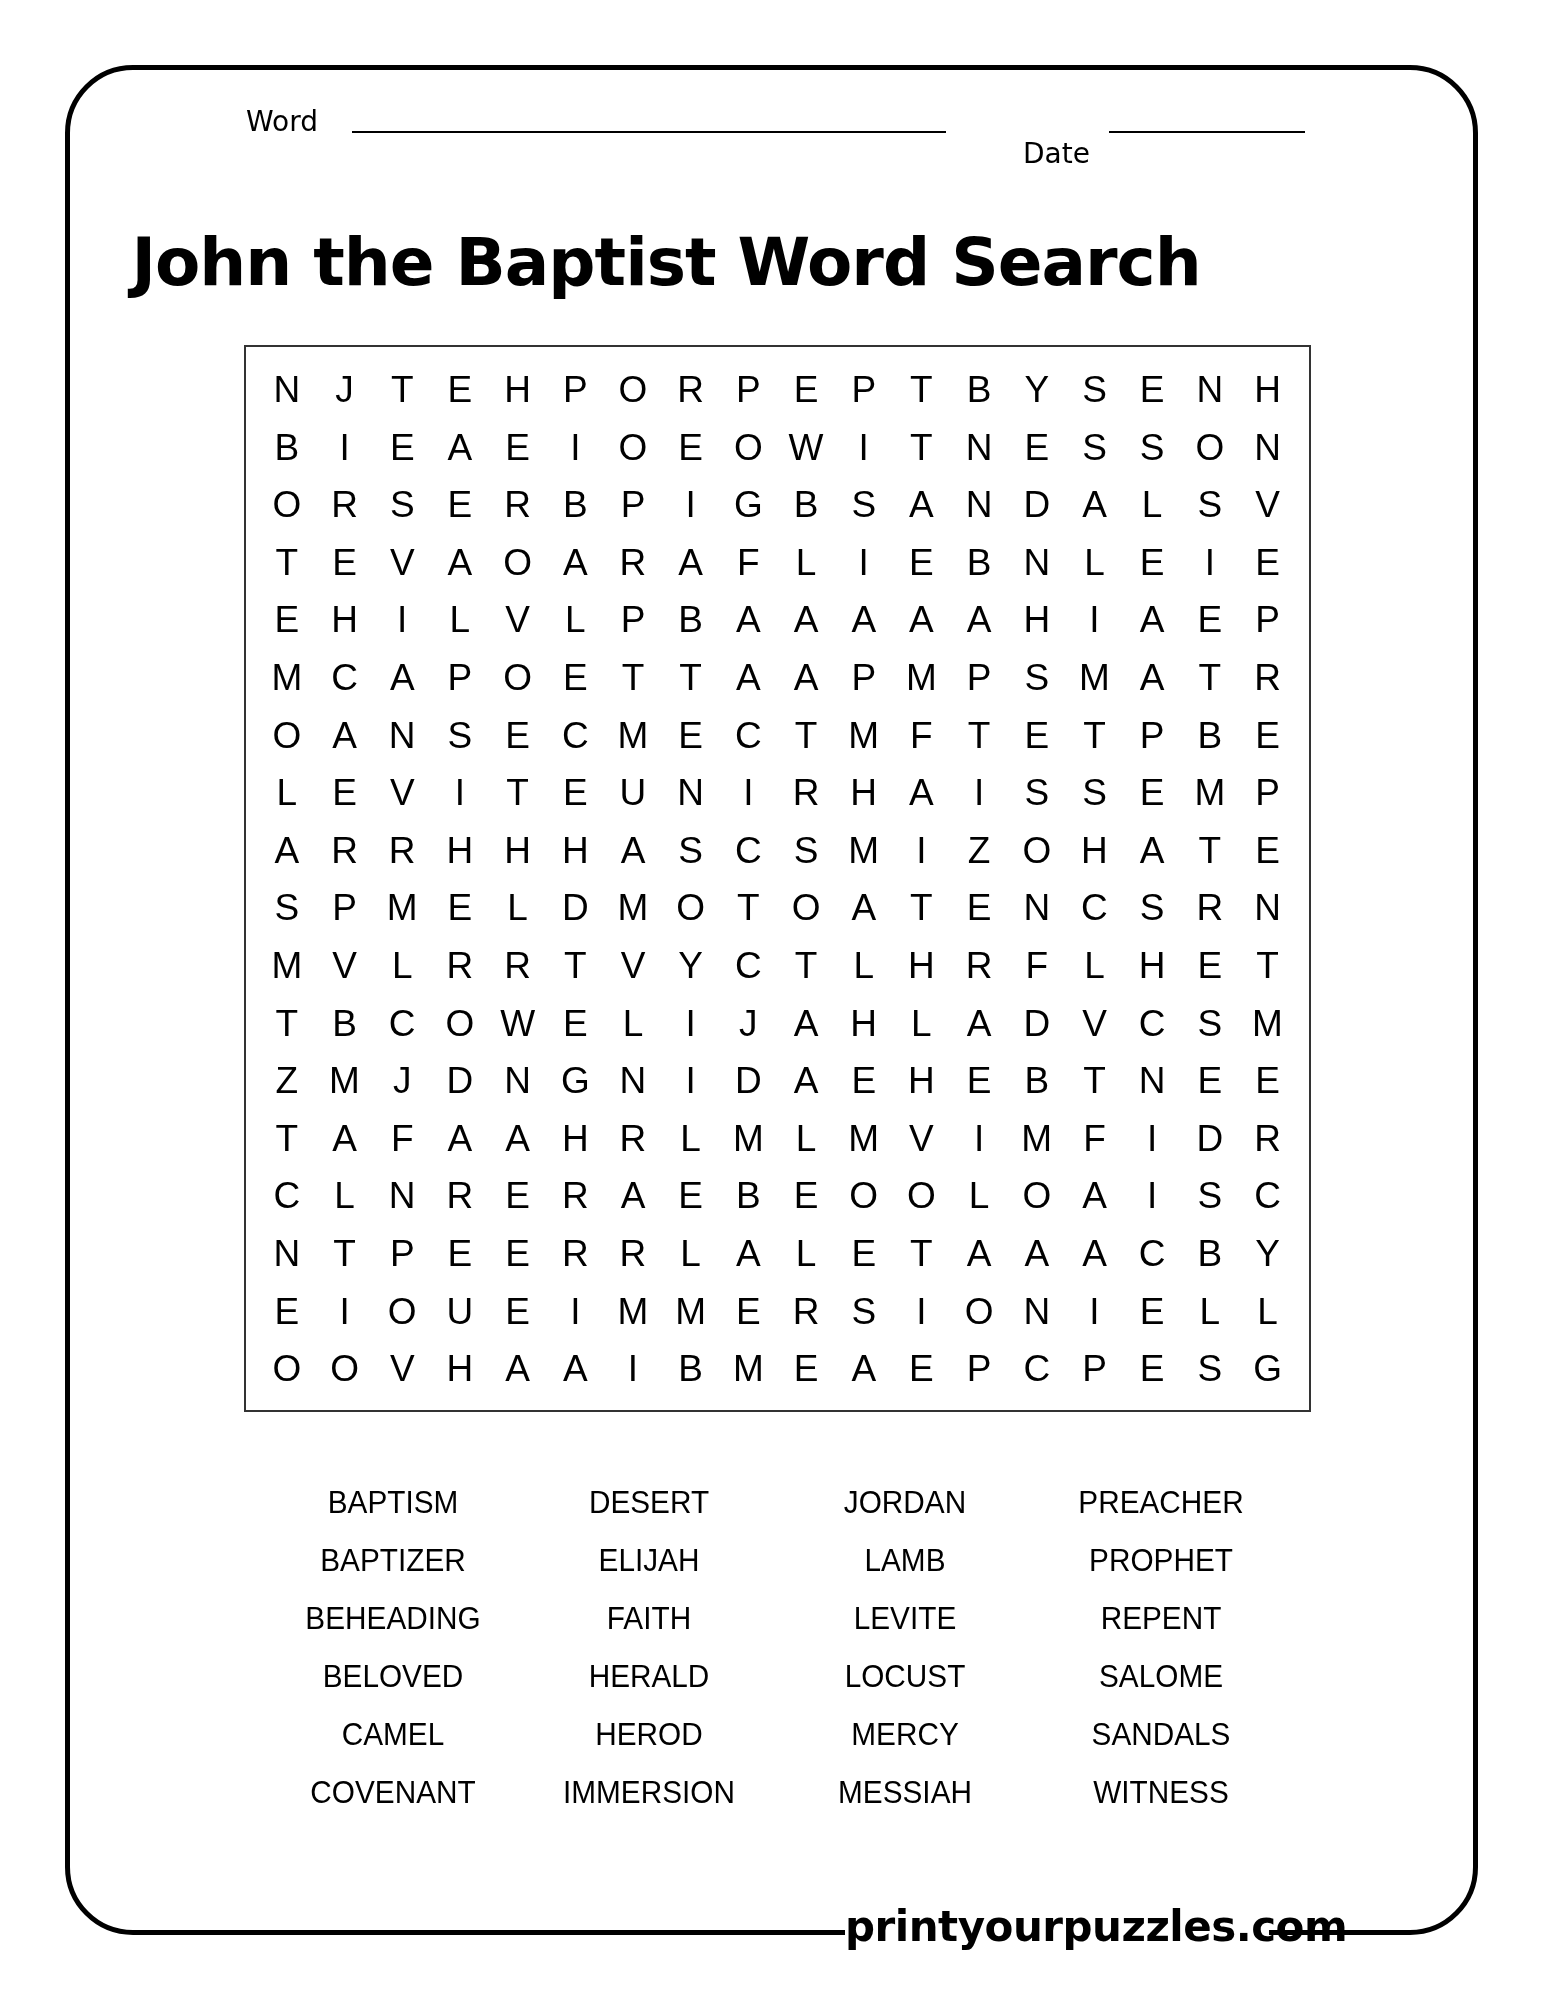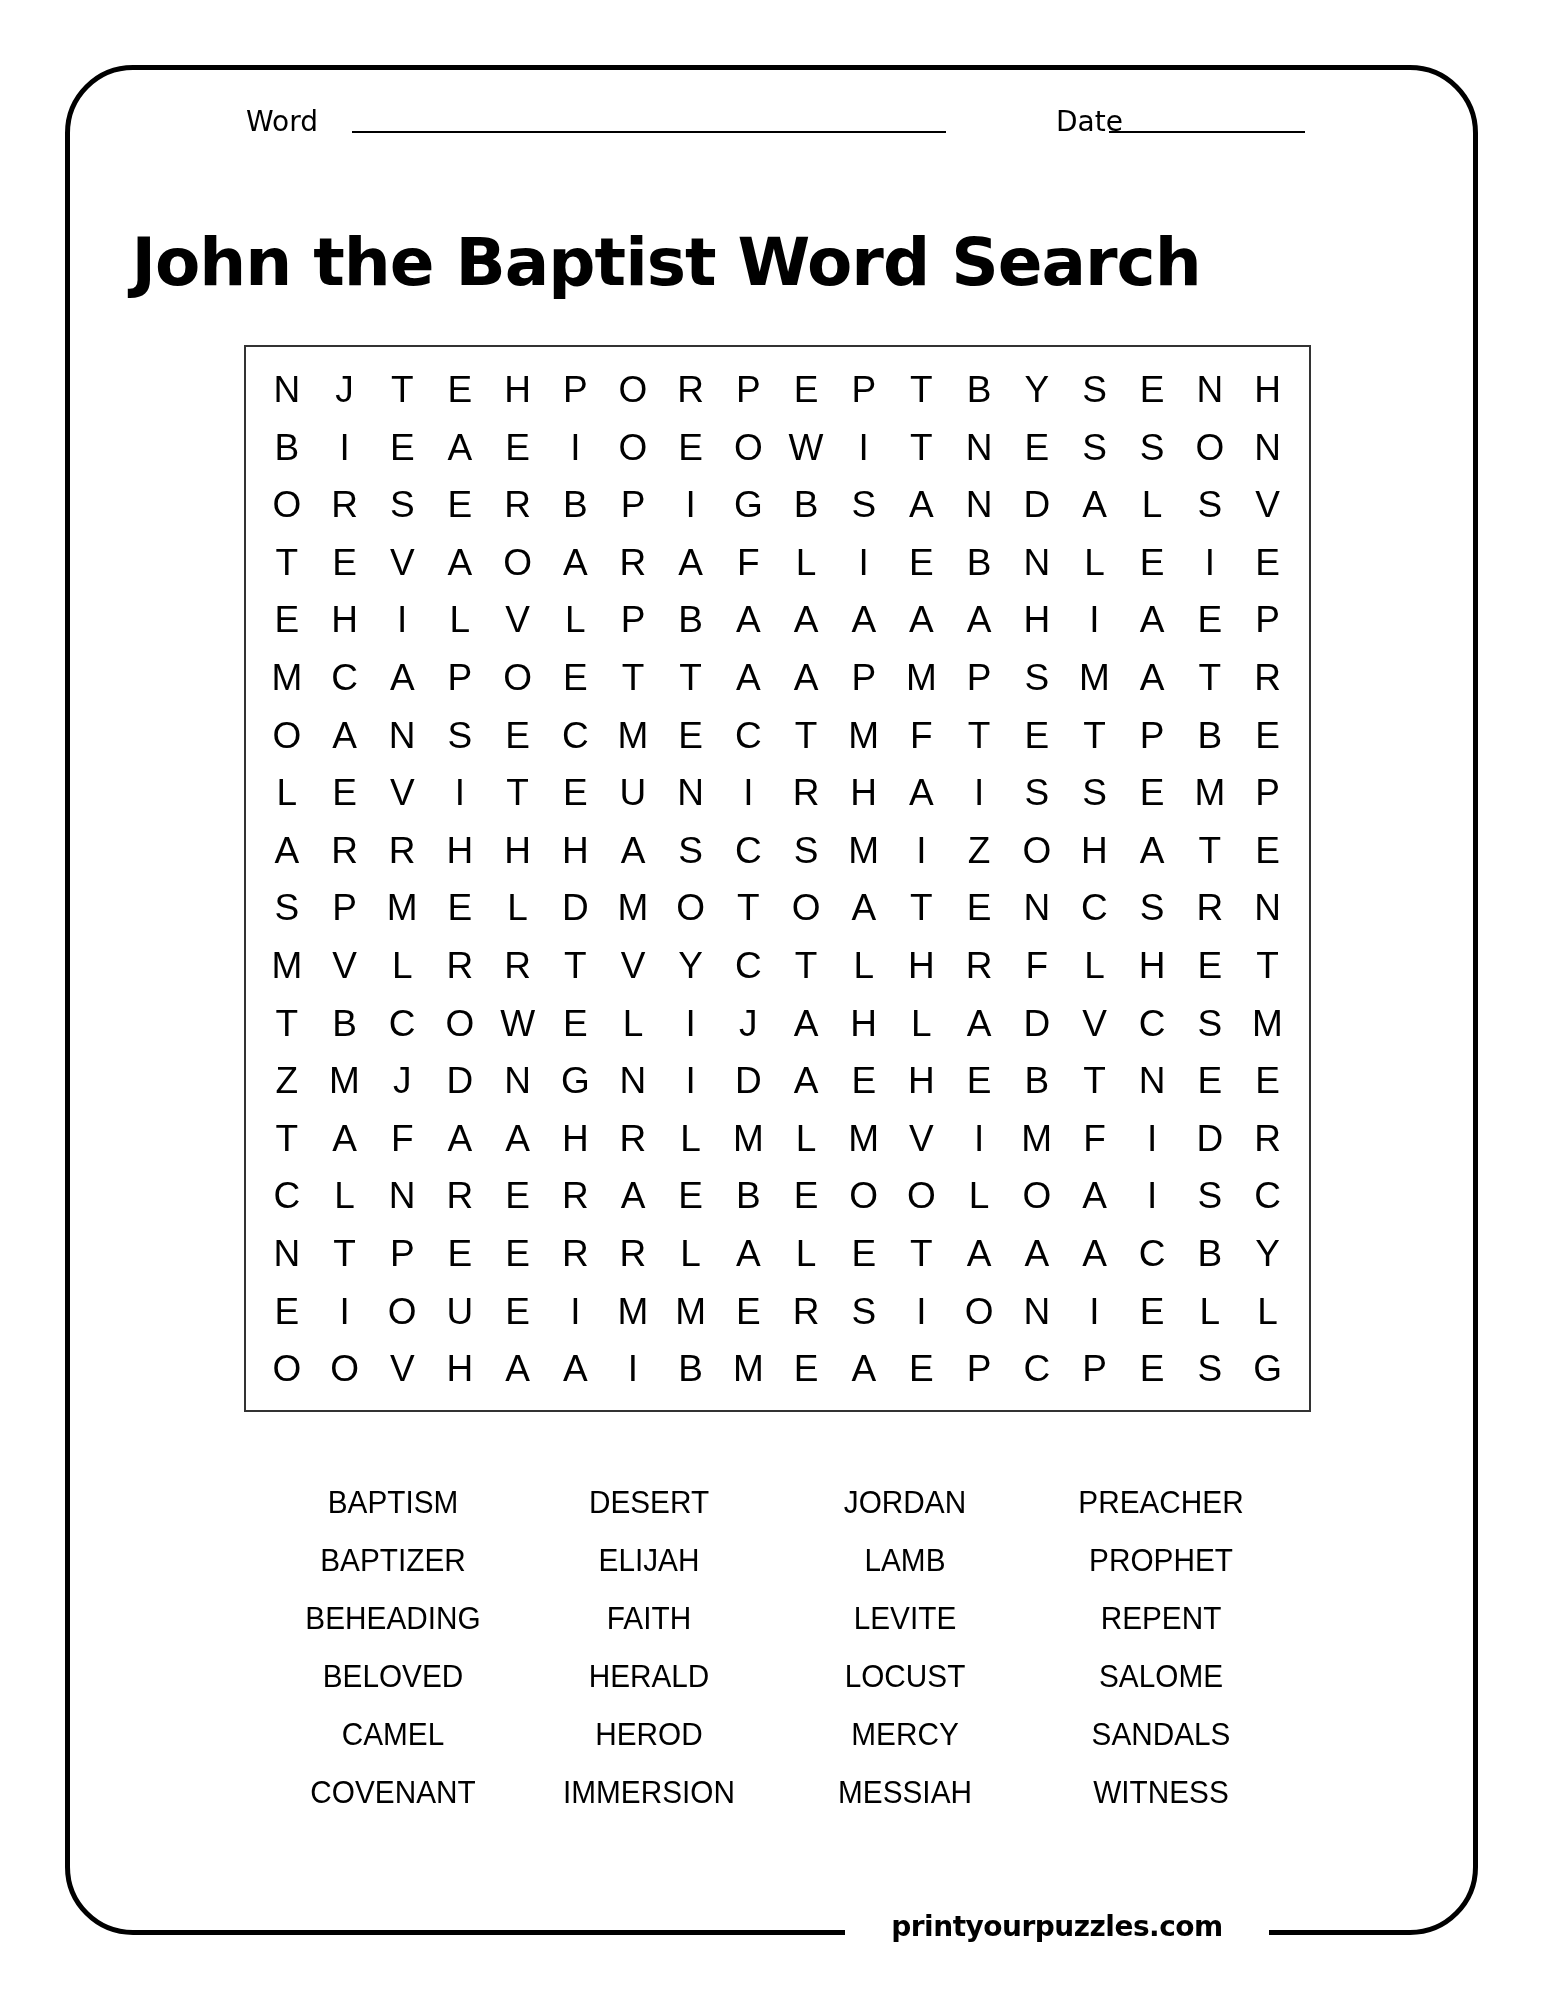--- a/index.html
+++ b/index.html
@@ -35,21 +35,21 @@
     }
     .footer-text {
       position: absolute;
       left: 845px;
       width: 424px;
       top: 1905px;
       height: 44px;
       text-align: center;
       font-family: "DejaVu Sans", sans-serif;
       font-weight: bold;
-      font-size: 28px;
+      font-size: 42px;
       line-height: 44px;
       letter-spacing: -0.5px;
     }
     .field-label {
       position: absolute;
       top: 104px;
       font-family: "DejaVu Sans", sans-serif;
       font-size: 28px;
       line-height: 36px;
     }
@@ -113,21 +113,21 @@
 </head>
 <body>
 
 <div class="frame"></div>
 <div class="footer-gap"></div>
 <div class="footer-text">printyourpuzzles.com</div>
 
 <span class="field-label" style="left:246px;">Word</span>
 <div class="field-line" style="left:352px;width:594px;"></div>
 
-<span class="field-label" style="left:1056px;">Date</span>
+<span class="field-label" style="left:1023px;margin-top:32px;">Date</span>
 <div class="field-line" style="left:1109px;width:196px;"></div>
 
 <div class="title">John the Baptist Word Search</div>
 
 <div class="grid-box"></div>
 <div class="grid" id="grid">
     <div class="cell">N</div>
     <div class="cell">J</div>
     <div class="cell">T</div>
     <div class="cell">E</div>

